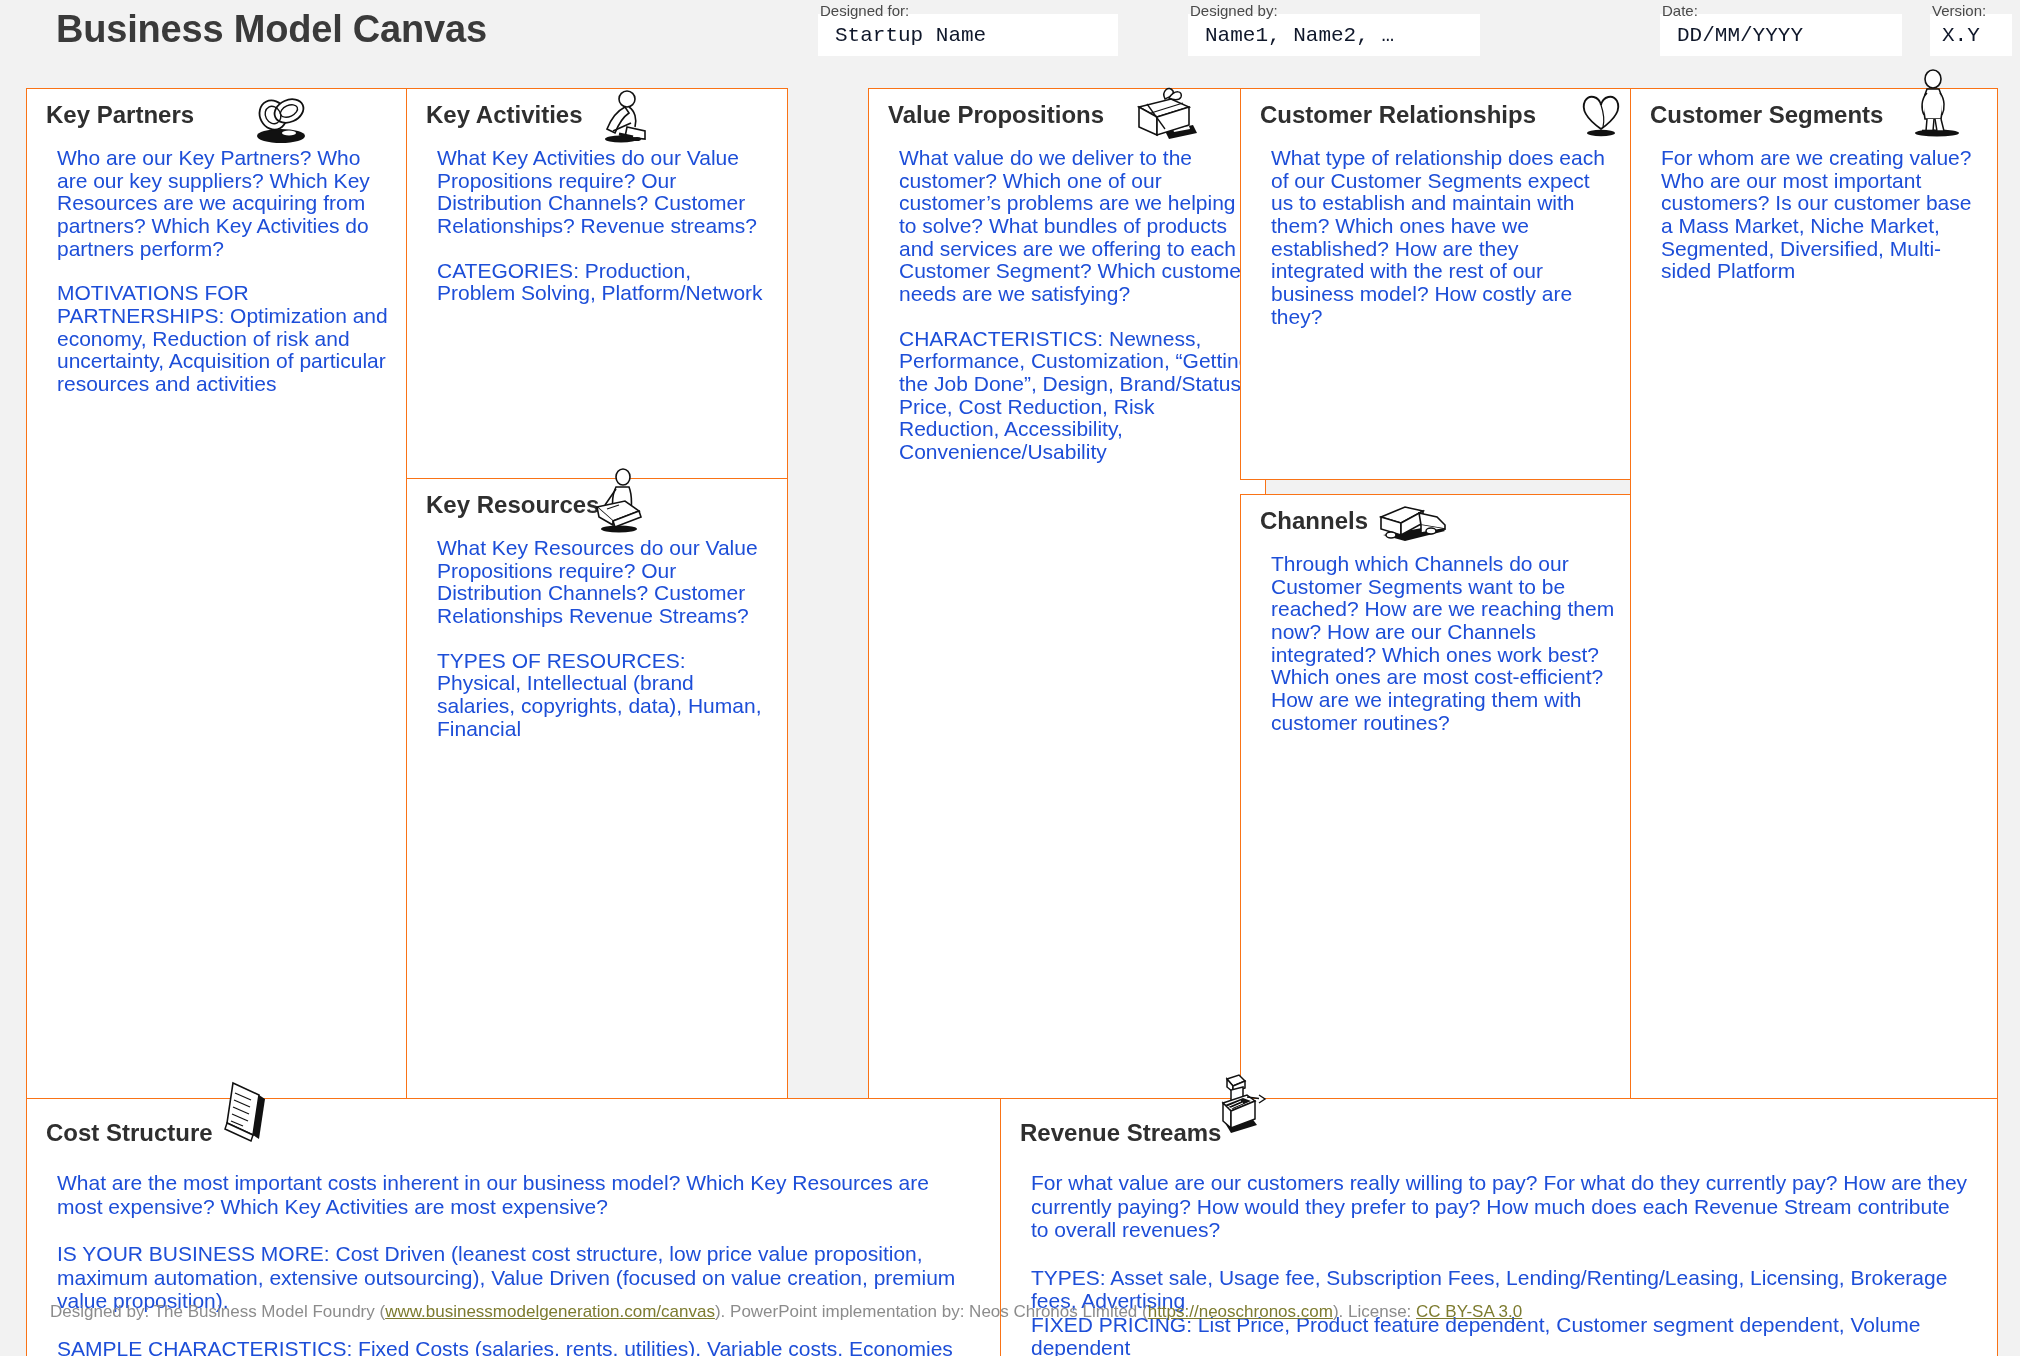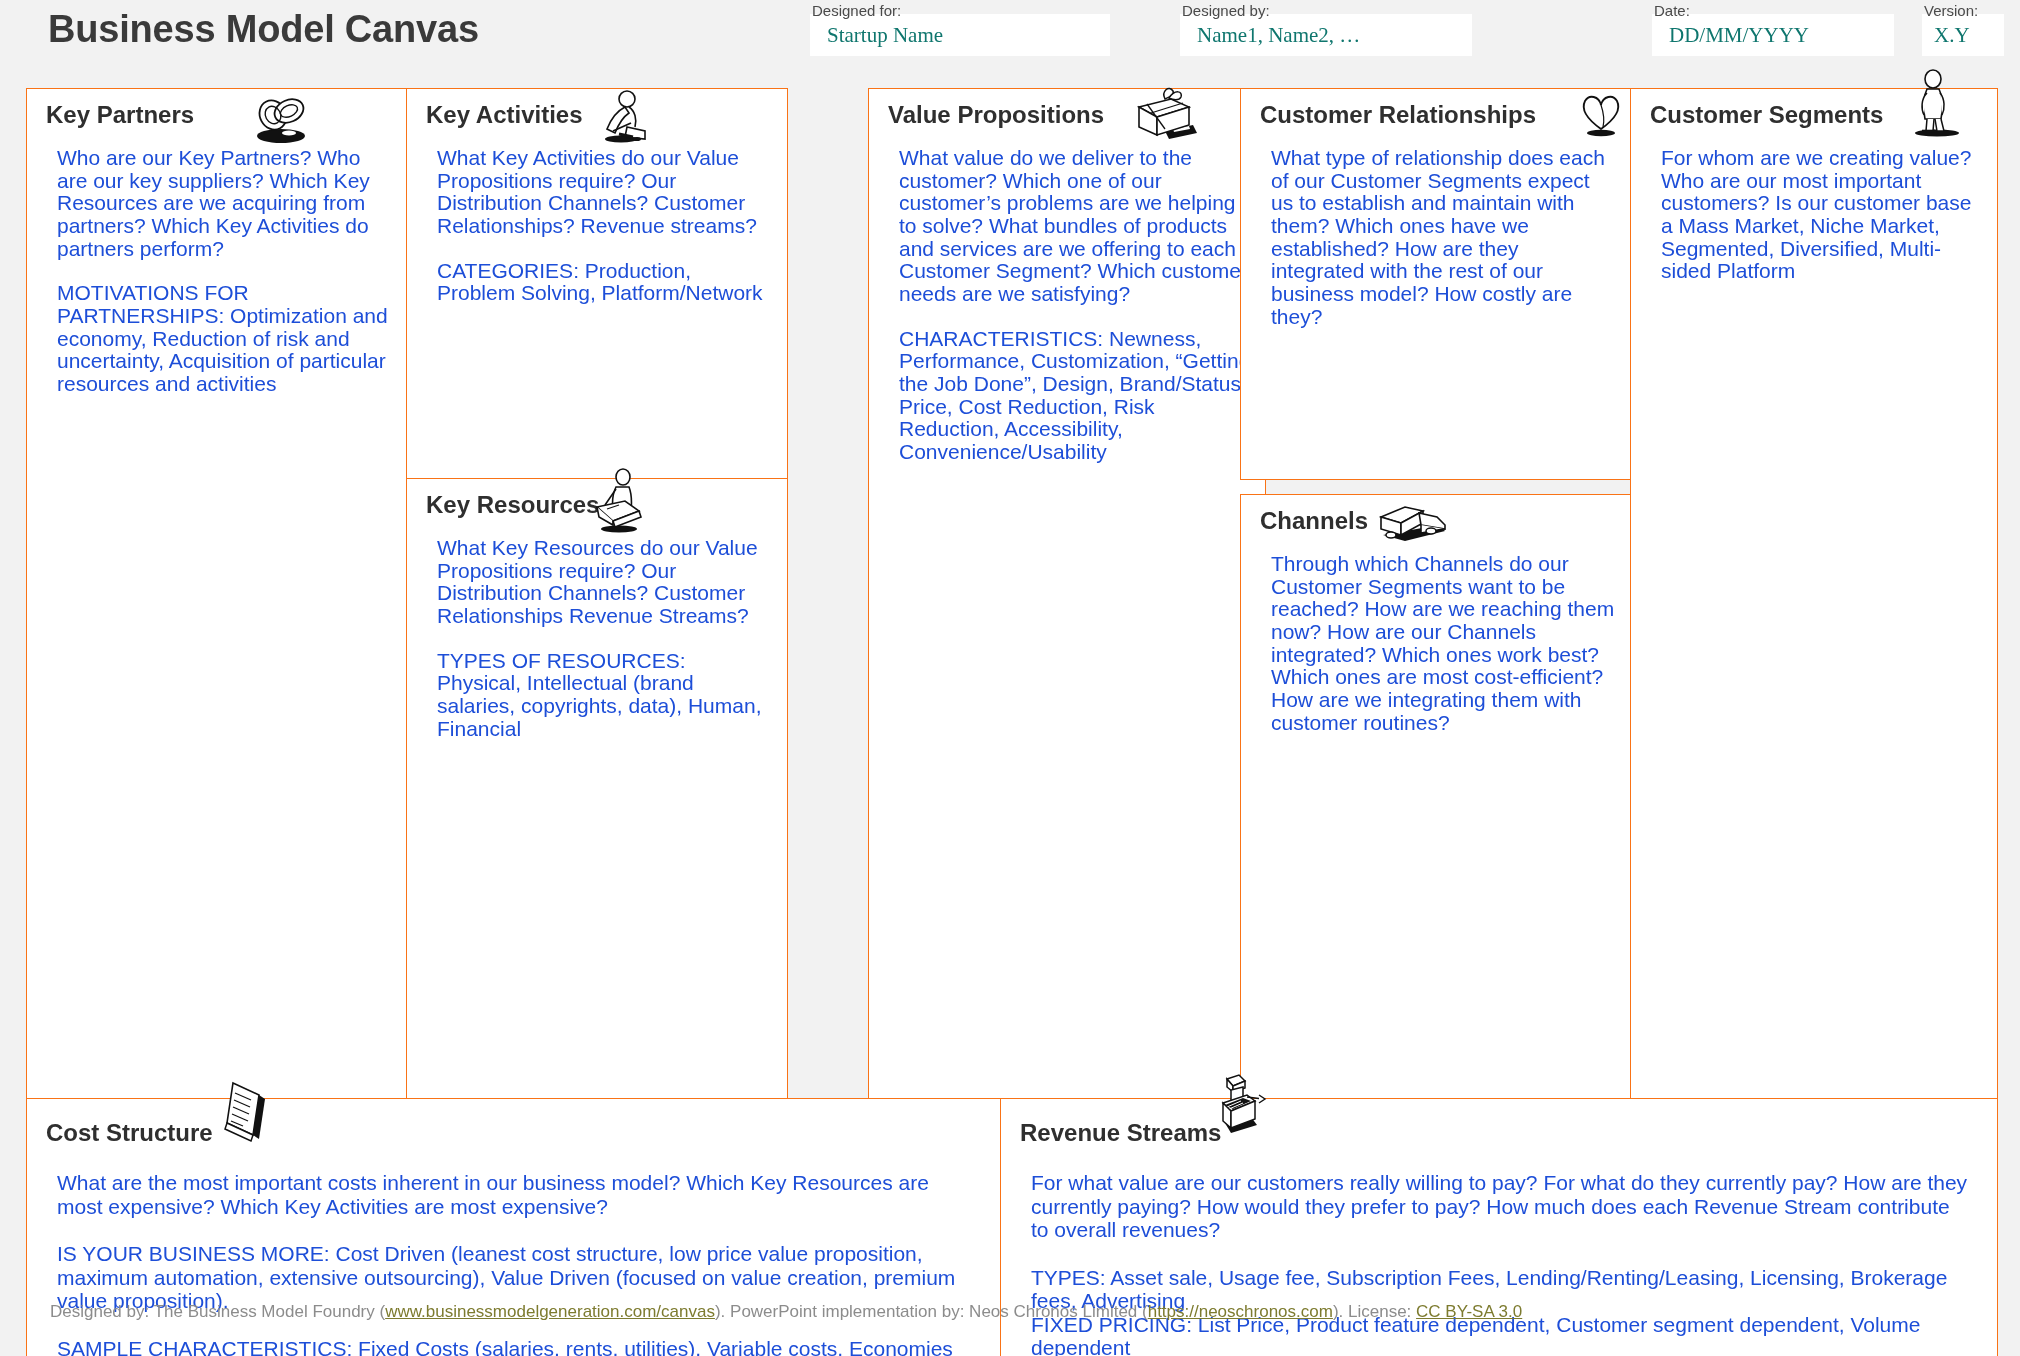--- a/index.html
+++ b/index.html
@@ -5,37 +5,37 @@
   * { box-sizing: border-box; margin: 0; padding: 0; }
   html, body {
     width: 2020px; height: 1356px;
     background: #f2f2f2;
     font-family: "Liberation Sans", sans-serif;
     overflow: hidden;
   }
   .page { position: relative; width: 2020px; height: 1356px; background: #f2f2f2; }
 
   
-  .header { position: absolute; left: 0; top: 0; width: 1776px; height: 72px; }
+  .header { position: absolute; left: 8px; top: 0; width: 1776px; height: 72px; }
   .app-title {
     position: absolute; left: 48px; top: 8px;
     font-size: 38px; font-weight: bold; color: #3a3a3a;
     letter-spacing: -0.2px;
   }
   .meta-field { position: absolute; }
   .meta-label {
     position: absolute; top: -12px; left: 2px;
     font-size: 15px; color: #4a4a4a; white-space: nowrap;
   }
   .meta-input {
     background: #ffffff; border: none;
     height: 42px; display: flex; align-items: center;
     padding-left: 17px;
-    font-size: 21px; color: #0f766e;
-    font-family: Liberation Serif, serif;
+    font-size: 21px; color: #0f172a;
+    font-family: Liberation Mono, monospace;
   }
   #f-designed-for { left: 810px; top: 14px; width: 300px; }
   #f-designed-by  { left: 1180px; top: 14px; width: 292px; }
   #f-date         { left: 1616px; top: 14px; width: 242px; margin-left: 36px; }
   #f-version      { left: 1922px; top: 14px; width: 82px; }
   #f-version .meta-input { padding-left: 12px; }
 
   
   .canvas { position: absolute; left: 26px; top: 88px; width: 1972px; height: 1190px; }
 

